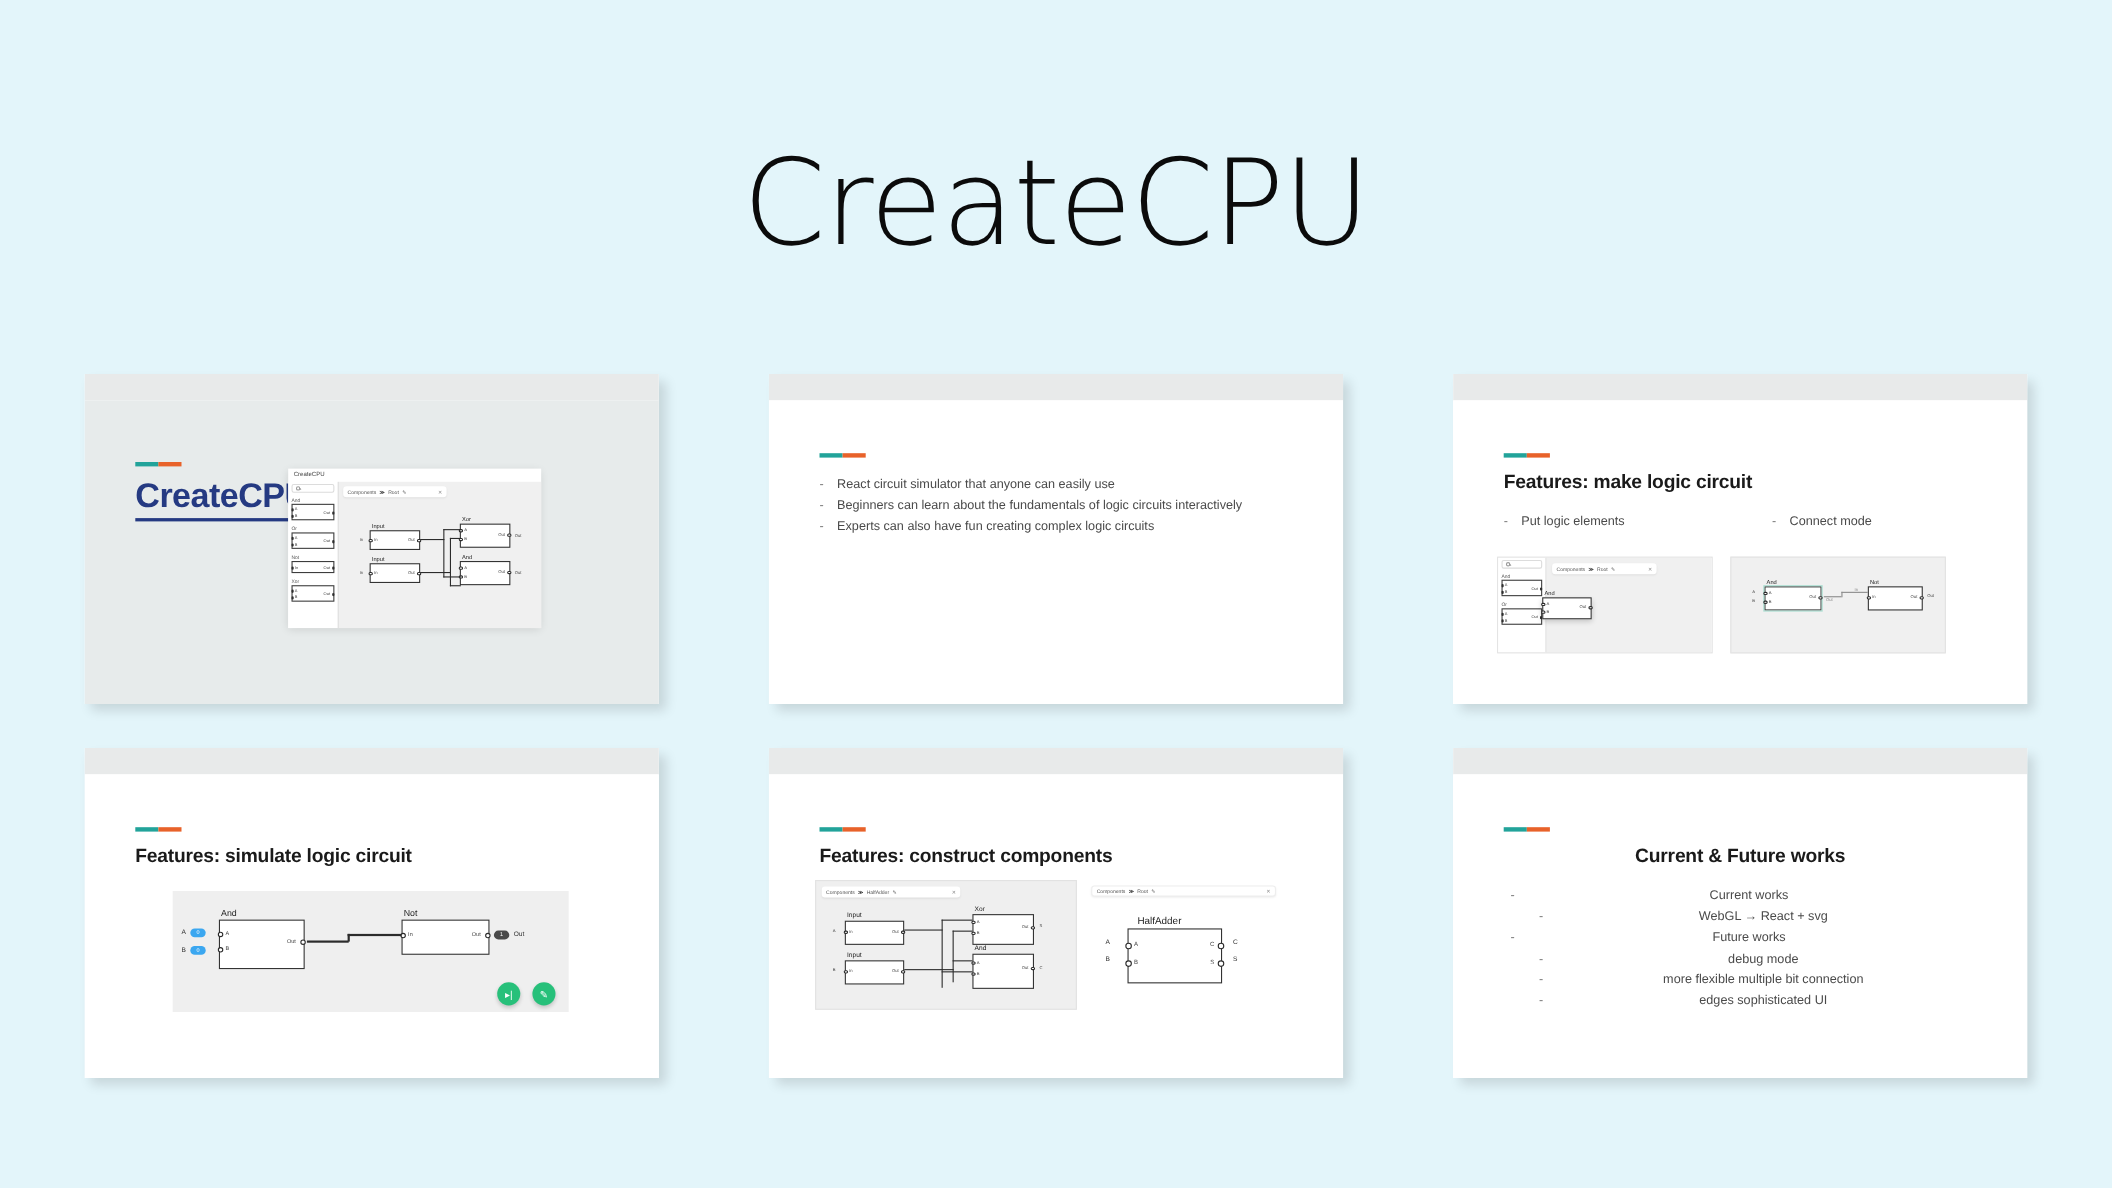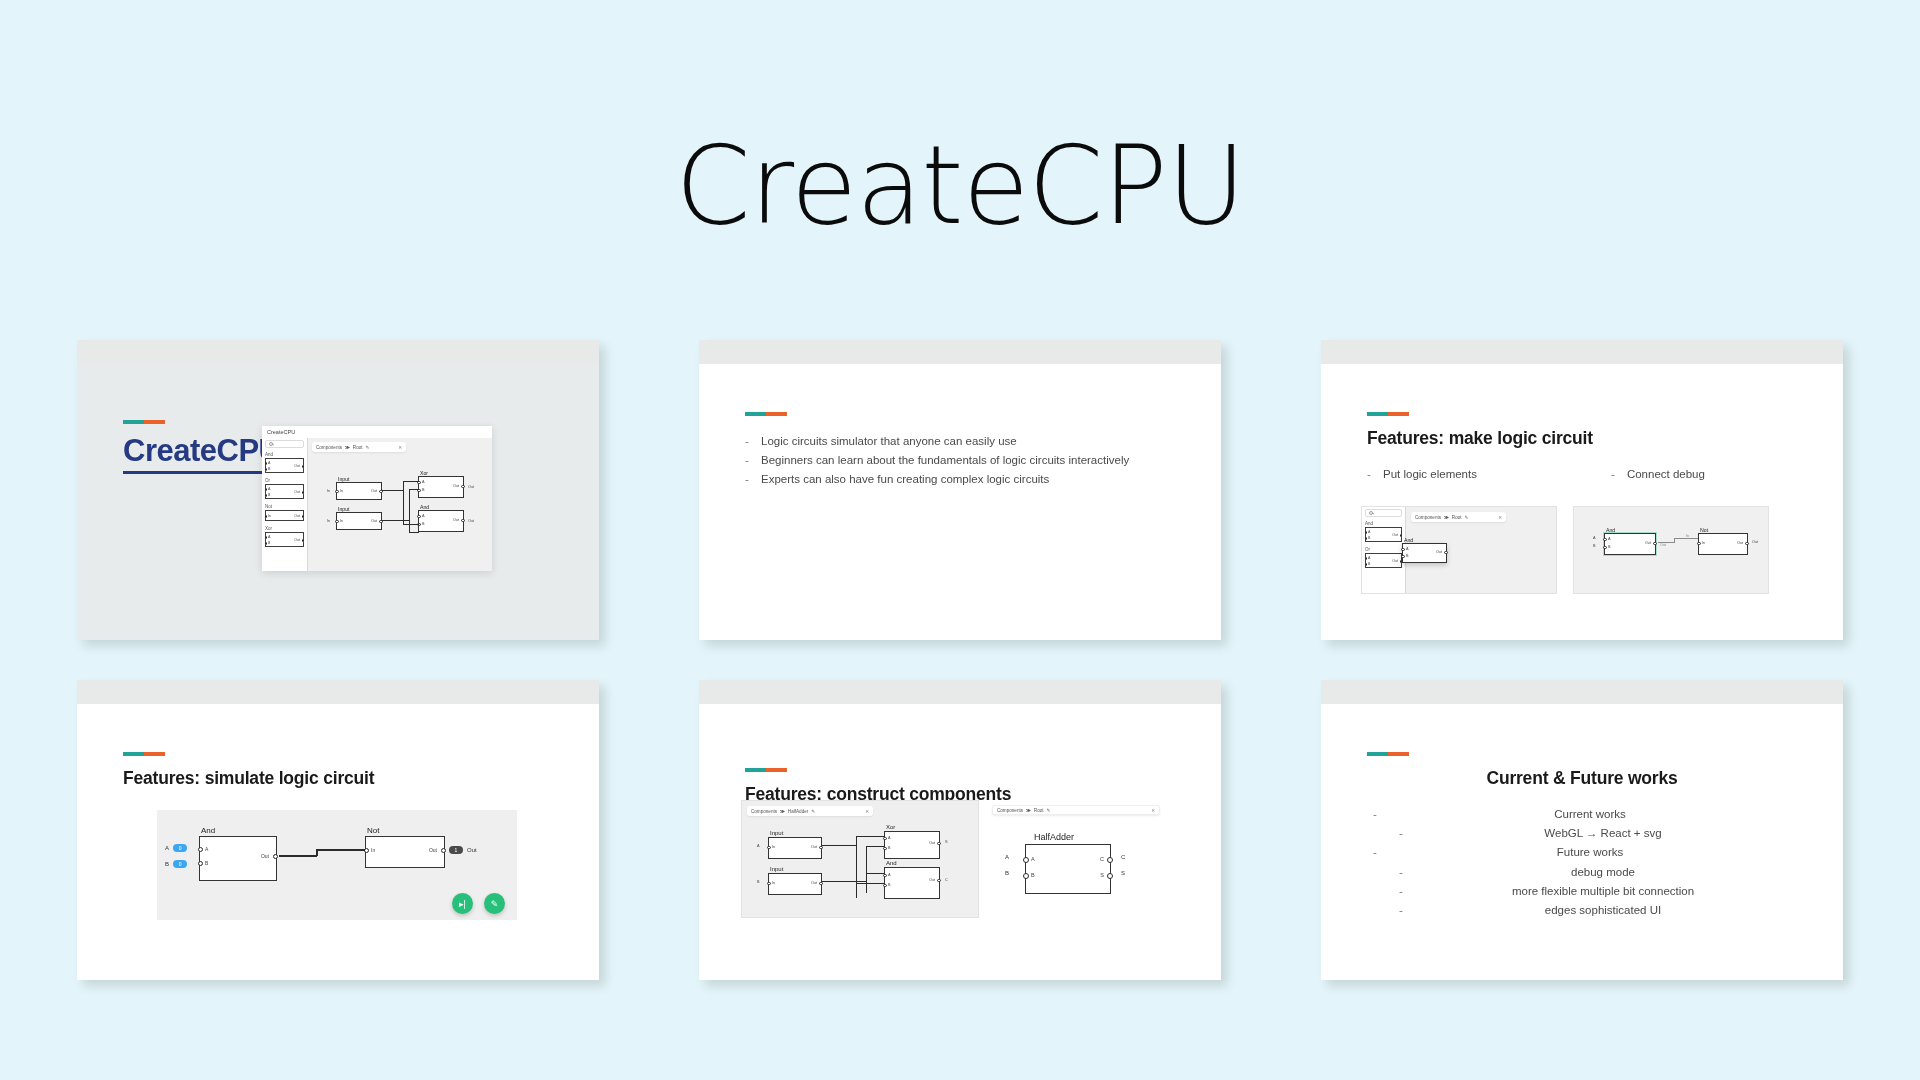--- a/index.html
+++ b/index.html
@@ -291,21 +291,21 @@
   <div class="slide">
     <div class="slide-topbar"></div>
     <div class="slide-body" style="padding:48px 46px 0 46px;">
       <div class="accent-bar">
         <div class="teal"></div>
         <div class="orange"></div>
       </div>
       <div class="bullets">
         <div class="bullet">
           <span class="dash">-</span>
-          <span class="btext">Logic circuits simulator that anyone can easily use</span>
+          <span class="btext">React circuit simulator that anyone can easily use</span>
         </div>
         <div class="bullet">
           <span class="dash">-</span>
           <span class="btext">Beginners can learn about the fundamentals of logic circuits interactively</span>
         </div>
         <div class="bullet">
           <span class="dash">-</span>
           <span class="btext">Experts can also have fun creating complex logic circuits</span>
         </div>
       </div>
@@ -321,21 +321,21 @@
       </div>
       <div class="slide-title">Features: make logic circuit</div>
 
       <div style="display:flex; gap:38px; margin-top:18px;">
         <div class="bullet" style="width:210px;">
           <span class="dash">-</span>
           <span class="btext">Put logic elements</span>
         </div>
         <div class="bullet" style="width:200px;">
           <span class="dash">-</span>
-          <span class="btext">Connect debug</span>
+          <span class="btext">Connect mode</span>
         </div>
       </div>
 
       <div class="panel" style="left:40px; top:142px; width:196px; height:88px; background:#fff;">
         <div style="display:flex; height:100%;">
           <div class="app-side" style="width:44px;">
             <div class="searchbox">
               <span class="mag"></span>
             </div>
             <div class="palette-item">
@@ -466,21 +466,21 @@
         </div>
         <div class="fab" style="right:12px; bottom:6px;">
           <span>✎</span>
         </div>
       </div>
     </div>
   </div>
 
   <div class="slide">
     <div class="slide-topbar"></div>
-    <div class="slide-body" style="padding:64px 36px 0 46px;">
+    <div class="slide-body" style="padding:48px 36px 0 46px;">
       <div class="accent-bar">
         <div class="teal"></div>
         <div class="orange"></div>
       </div>
       <div class="slide-title">Features: construct components</div>
 
       <div class="panel" style="left:42px; top:96px; width:238px; height:118px; background:#efefef;">
         <div class="breadcrumb" style="width:126px; margin:5px;">
           <span>Components</span>
           <span class="sep">≫</span>

